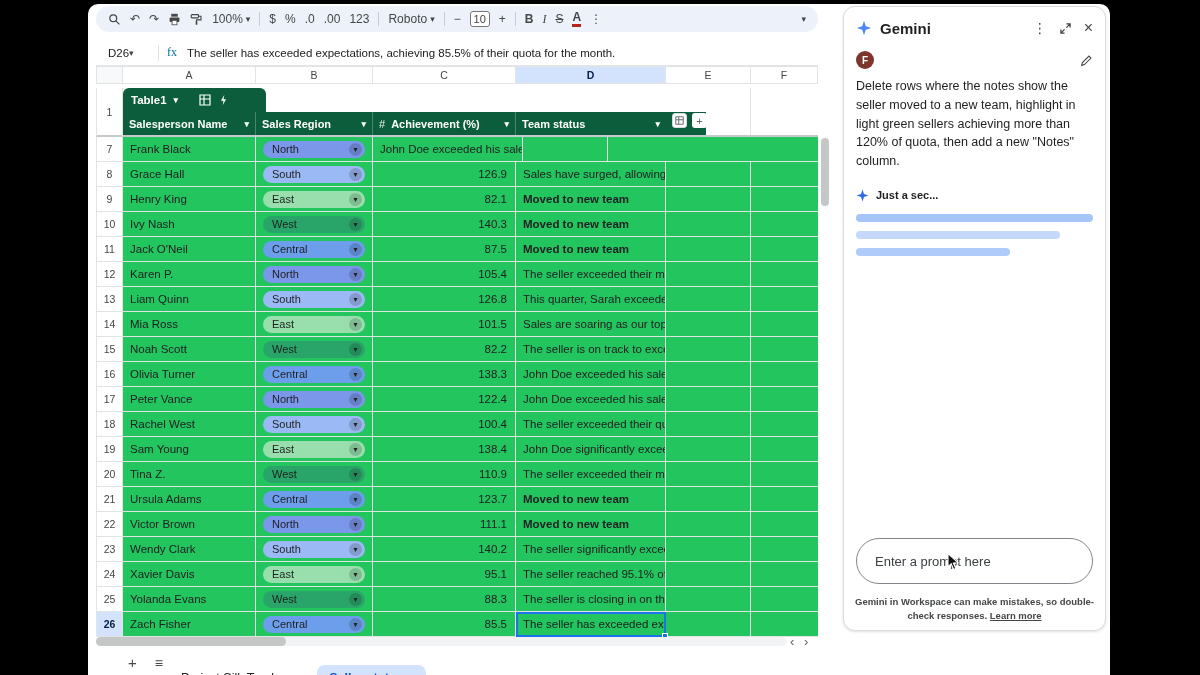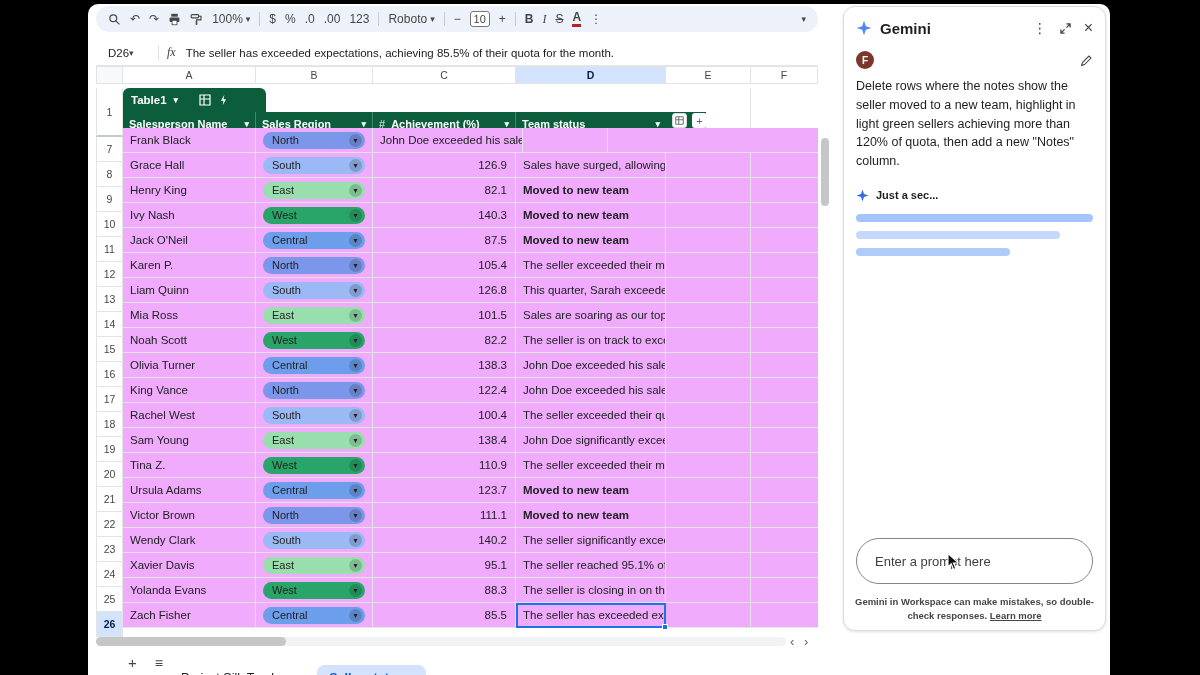--- a/index.html
+++ b/index.html
@@ -20,21 +20,21 @@
   .tb-color{display:inline-block;line-height:12px;border-bottom:3px solid #b3261e;padding-bottom:1px;font-weight:600;}
   .sizebox{width:20px;height:16px;border:1px solid #747775;border-radius:3px;background:#fff;
     font-size:11px;display:flex;align-items:center;justify-content:center;}
   .tb-end{margin-left:auto;}
 
   
   .fbar{position:absolute;left:8px;top:36px;width:722px;height:26px;background:#fff;border-bottom:1px solid #e3e5e8;
     display:flex;align-items:center;font-size:11.5px;color:#202124;}
   .fcell{width:62px;padding-left:12px;display:flex;align-items:center;}
   .fsep{width:1px;height:16px;background:#e1e3e1;margin-right:8px;}
-  .fx{font-style:italic;color:#404040;font-family:"Liberation Serif",serif;margin-right:10px;font-size:12px;}
+  .fx{color:#0369a1;font-family:"Liberation Serif",serif;margin-right:10px;font-size:12px;}
 
   
   .colheads{position:absolute;left:8px;top:62px;height:18px;display:flex;font-size:10.5px;color:#444746;}
   .corner{width:27px;border:1px solid #e2e3e3;background:#f8f9fa;}
   .clh{border:1px solid #e2e3e3;border-left:none;display:flex;align-items:center;justify-content:center;background:#fff;}
   .clh.sel{background:#d3e3fd;font-weight:700;color:#041e49;}
 
   
   .rowheads{position:absolute;left:8px;top:84px;width:27px;font-size:10.5px;color:#444746;}
   .rownum{height:25px;border-bottom:1px solid #e2e3e3;border-left:1px solid #e2e3e3;border-right:1px solid #e2e3e3;
@@ -52,21 +52,21 @@
   .thcell .lbl{flex:1;overflow:hidden;white-space:nowrap;}
   .thcell .chev{color:#fff;margin-left:4px;}
   .hash{opacity:.9;margin-right:6px;font-weight:400;}
   .efband{position:absolute;left:578px;top:84px;width:152px;height:49px;display:flex;border-bottom:2px solid #c6c9cc;}
   .efcell{border-right:1px solid #e2e3e3;height:100%;}
   .addcols{position:absolute;left:584px;top:109px;display:flex;gap:5px;align-items:center;}
   .addbox{width:15px;height:15px;border:1px solid #dadce0;border-radius:3px;background:#fff;color:#5f6368;
     display:flex;align-items:center;justify-content:center;font-size:11px;}
 
   
-  .grid{position:absolute;left:35px;top:124px;width:695px;height:500px;background:#f0abfc;}
+  .grid{position:absolute;left:35px;top:133px;width:695px;height:500px;background:#22c55e;}
   .grow{display:flex;height:25px;border-bottom:1px solid #e2e3e3;font-size:11.5px;}
   .gc{border-right:1px solid #e2e3e3;display:flex;align-items:center;overflow:hidden;white-space:nowrap;}
   .gc.name{width:133px;padding-left:7px;}
   .gc.region{width:117px;padding:0 7px;}
   .gc.ach{width:143px;justify-content:flex-end;padding-right:8px;}
   .gc.status{width:150px;padding-left:7px;}
   .gc.e{width:85px;}  .gc.f{width:67px;border-right:none;}
   .statbold{font-weight:700;}
   .pill{flex:1;height:17px;border-radius:9px;display:flex;align-items:center;padding:0 3px 0 9px;font-size:11px;color:#1f1f1f;}
   .pill .pchev{margin-left:auto;width:13px;height:13px;border-radius:50%;background:rgba(0,0,0,.16);
@@ -392,21 +392,21 @@
                 <span>Central</span>
                 <span class="pchev">▾</span>
               </div>
             </div>
             <div class="gc ach">138.3</div>
             <div class="gc status">John Doe exceeded his sales</div>
             <div class="gc e"></div>
             <div class="gc f"></div>
           </div>
           <div class="grow">
-            <div class="gc name">King Vance</div>
+            <div class="gc name">Peter Vance</div>
             <div class="gc region">
               <div class="pill" style="background: rgb(123, 151, 234);">
                 <span>North</span>
                 <span class="pchev">▾</span>
               </div>
             </div>
             <div class="gc ach">122.4</div>
             <div class="gc status">John Doe exceeded his sales</div>
             <div class="gc e"></div>
             <div class="gc f"></div>

